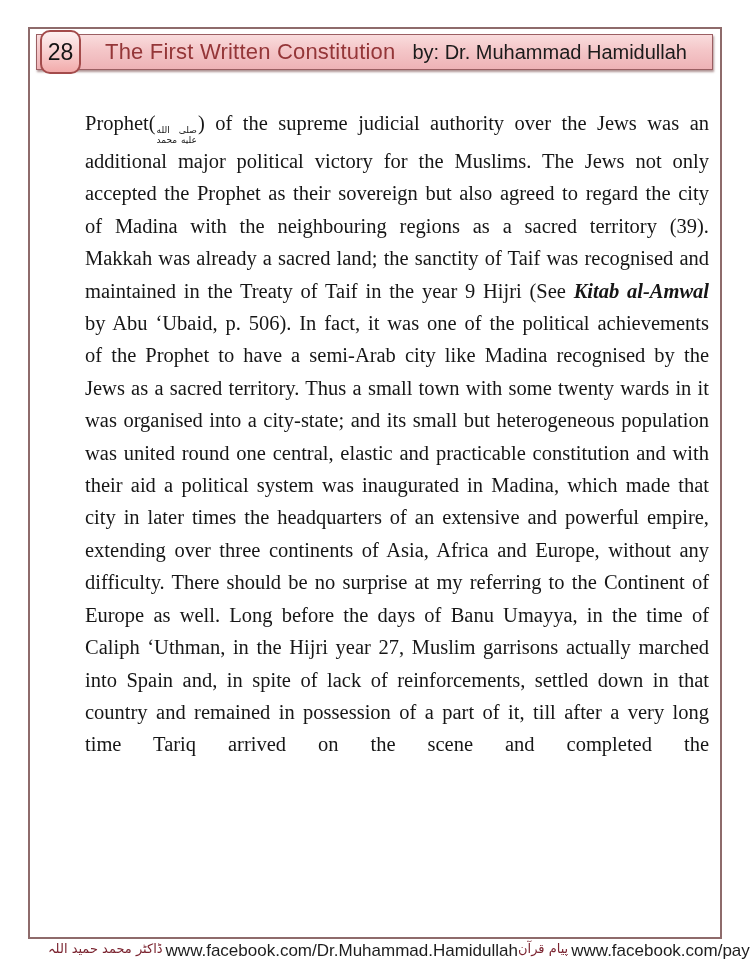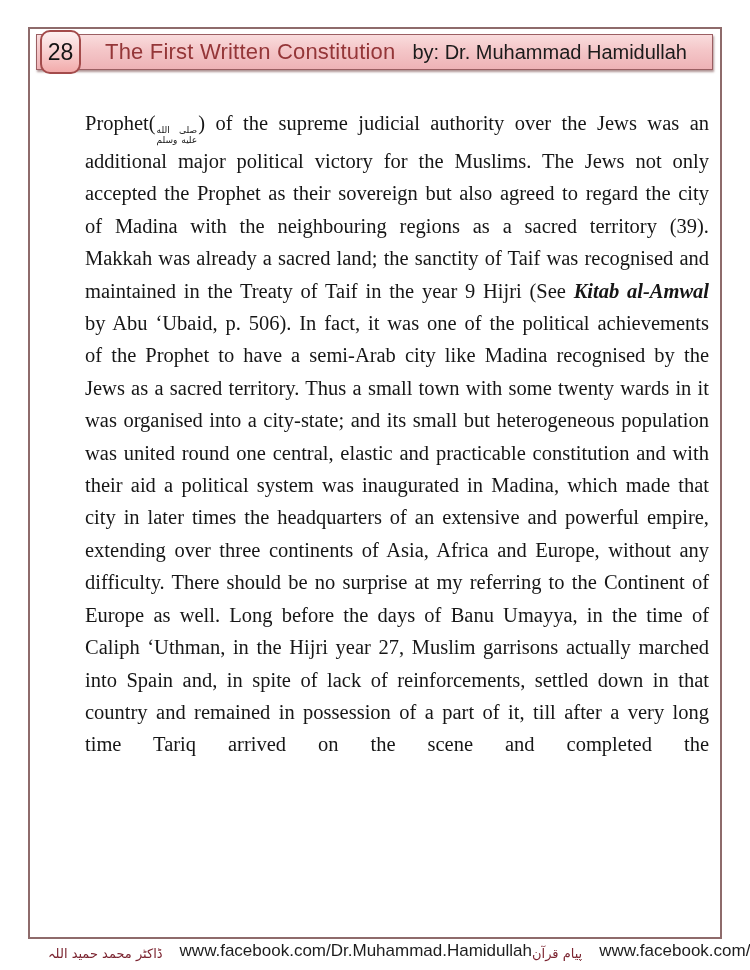--- a/index.html
+++ b/index.html
@@ -105,22 +105,22 @@
     position: absolute;
     left: 48px;
     right: 30px;
     top: 941px;
     display: flex;
     justify-content: space-between;
     align-items: center;
   }
   .footer-group {
     display: flex;
-    align-items: flex-end;
-    gap: 17px;
+    align-items: flex-start;
+    gap: 3px;
   }
   .urdu-calligraphy {
     font-family: "DejaVu Sans", sans-serif;
     font-size: 13px;
     color: #7b2430;
     white-space: nowrap;
   }
   .footer-url {
     font-family: "Liberation Sans", sans-serif;
     font-size: 17px;
@@ -136,21 +136,21 @@
   <div class="header-bar">
     <div class="page-num-badge">
       <span>28</span>
     </div>
     <div class="page-title">The First Written Constitution</div>
     <div class="byline">by: Dr. Muhammad Hamidullah</div>
   </div>
 
   <div class="body-paragraph"><span>Prophet(</span><span class="ar-stack">
         <span>صلى الله</span>
-        <span>عليه وسلم</span>
+        <span>عليه محمد</span>
       </span><span>) of the supreme judicial authority over the Jews was an additional major political victory for the Muslims. The Jews not only accepted the Prophet as their sovereign but also agreed to regard the city of Madina with the neighbouring regions as a sacred territory (39). </span><span class="i">Makkah</span><span> was already a sacred land; the sanctity of </span><span class="i">Taif</span><span> was recognised and maintained in the Treaty of </span><span class="i">Taif</span><span> in the year 9 </span><span class="i">Hijri</span><span> (See </span><span class="bi">Kitab al-Amwal</span><span> by </span><span class="i">Abu ‘Ubaid</span><span>, p. 506). In fact, it was one of the political achievements of the Prophet to have a semi-Arab city like </span><span class="i">Madina</span><span> recognised by the Jews as a sacred territory. Thus a small town with some twenty wards in it was organised into a city-state; and its small but heterogeneous population was united round one central, elastic and practicable constitution and with their aid a political system was inaugurated in </span><span class="i">Madina</span><span>, which made that city in later times the headquarters of an extensive and powerful empire, extending over three continents of Asia, Africa and Europe, without any difficulty. There should be no surprise at my referring to the Continent of Europe as well. Long before the days of </span><span class="i">Banu Umayya</span><span>, in the time of Caliph </span><span class="i">‘Uthman</span><span>, in the </span><span class="i">Hijri</span><span> year 27, Muslim garrisons actually marched into Spain and, in spite of lack of reinforcements, settled down in that country and remained in possession of a part of it, till after a very long time </span><span class="i">Tariq</span><span> arrived on the scene and completed the</span></div>
 
 </div>
 
 <div class="footer">
   <div class="footer-group">
     <span class="urdu-calligraphy">ڈاکٹر محمد حمید اللہ</span>
     <span class="footer-url">www.facebook.com/Dr.Muhammad.Hamidullah</span>
   </div>
   <div class="footer-group">

